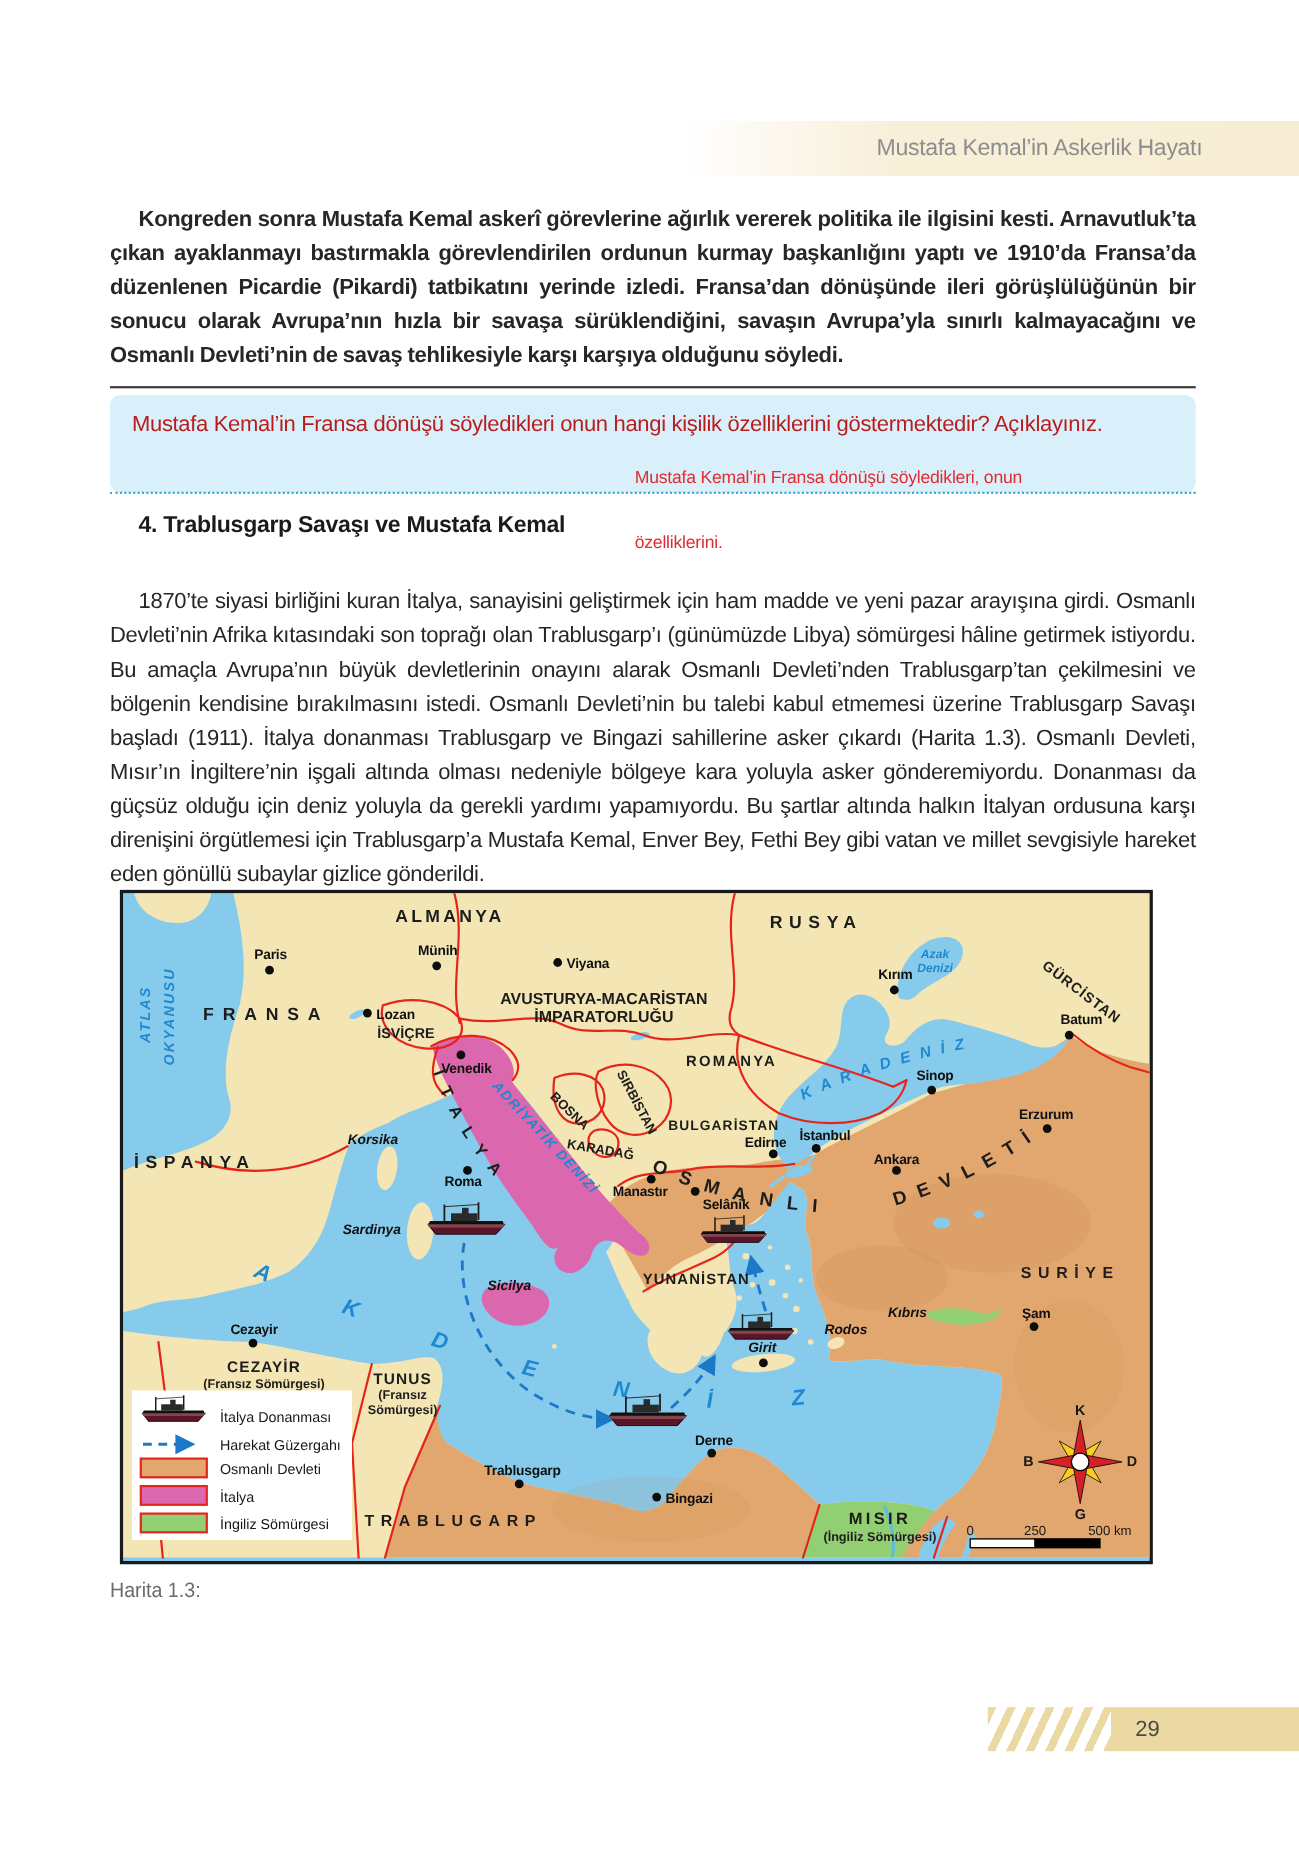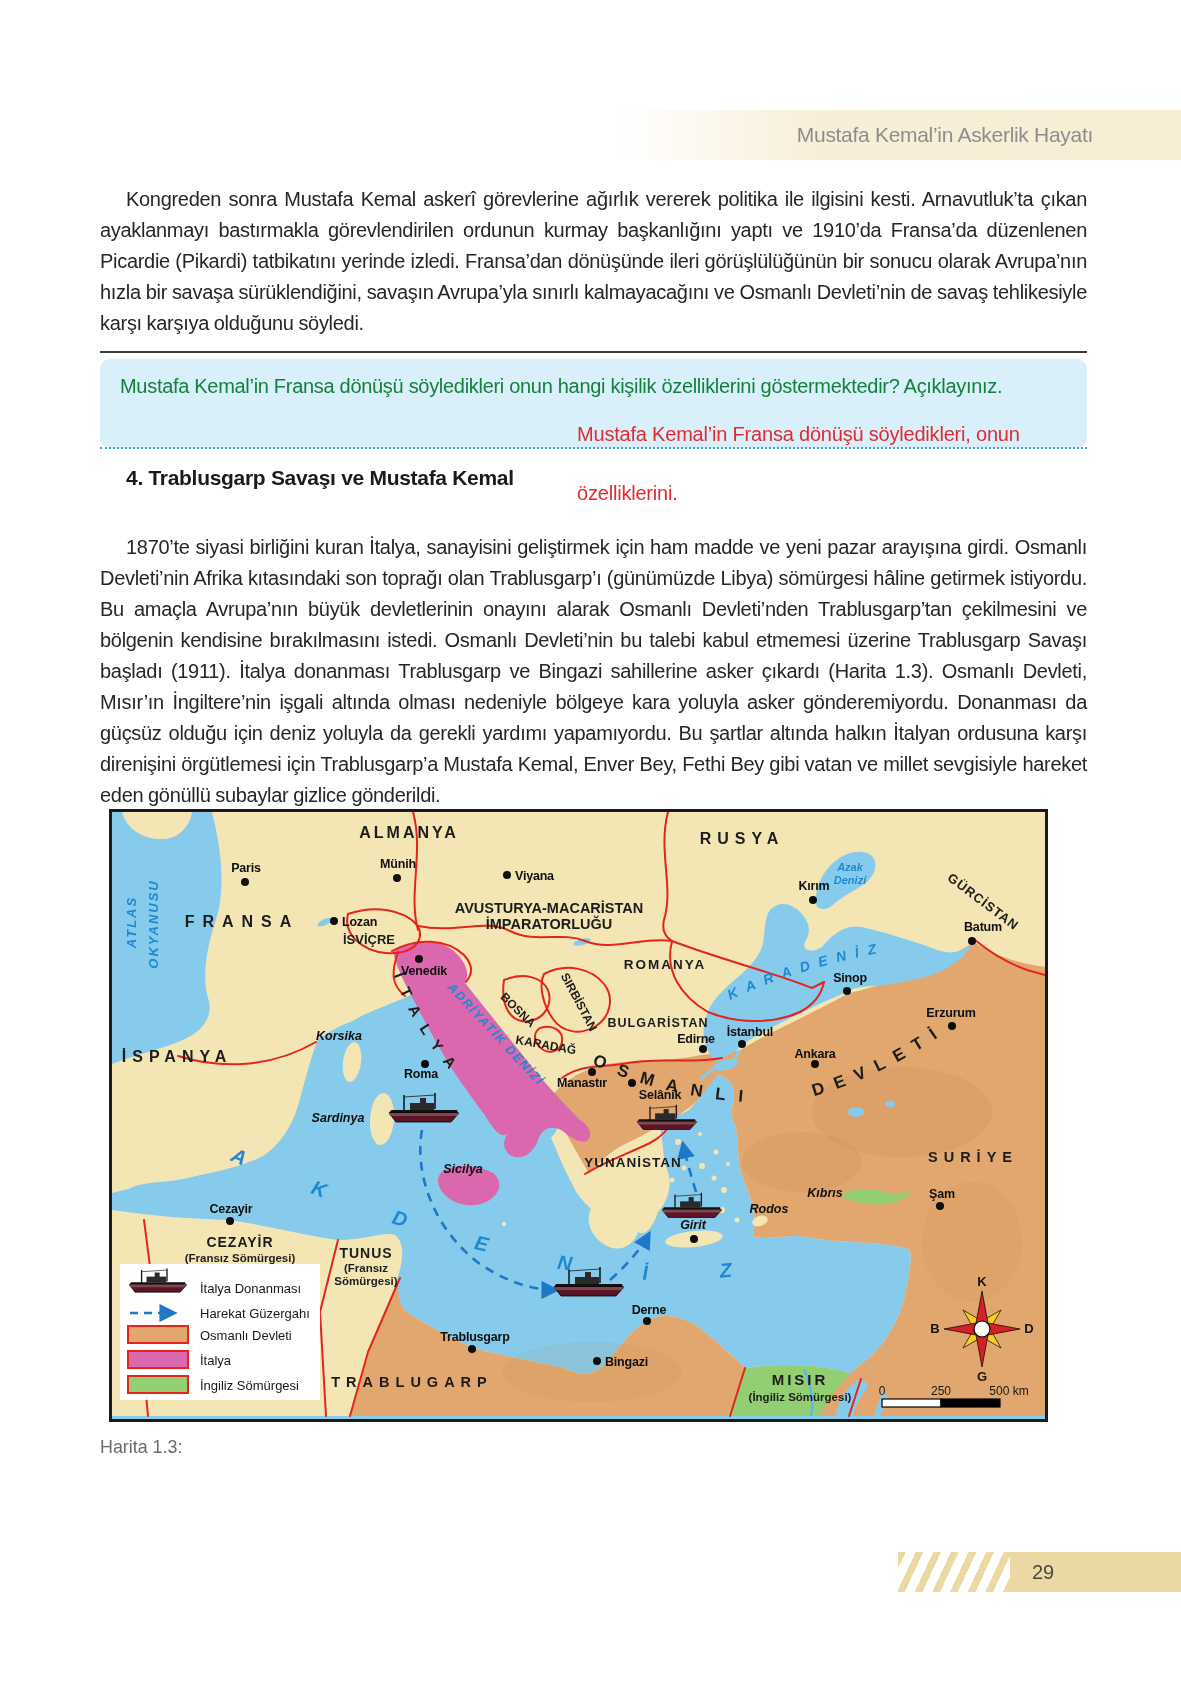--- a/index.html
+++ b/index.html
@@ -5,29 +5,29 @@
   html,body{margin:0;padding:0;background:#fff;}
   body{width:1181px;height:1683px;position:relative;overflow:hidden;
        font-family:"Liberation Sans", sans-serif;color:#222;}
   .hdr-band{position:absolute;top:110px;left:620px;right:0;height:50px;
             background:linear-gradient(to right, rgba(248,240,218,0) 0%, #f8efd9 35%, #f7edd4 100%);text-decoration:underline;}
   .hdr-text{position:absolute;top:0;right:88px;line-height:50px;font-size:21px;color:#8d8d8d;
             letter-spacing:-0.3px;}
   .para{position:absolute;left:100px;width:987px;font-size:20px;line-height:31px;
         text-align:justify;letter-spacing:-0.3px;word-spacing:-0.5px;color:#262626;}
   .para .ind{display:inline-block;width:26px;}
-  #p1{top:184px;}
+  #p1{top:184px;font-weight:bold;}
   #p2{top:532px;}
   .rule{position:absolute;left:100px;top:351px;width:987px;height:2px;background:#3c3c3c;}
   .qbox{position:absolute;left:100px;top:359px;width:987px;height:89px;background:#d9f0fb;
         border-radius:10px;}
   .qbox-text{padding:12px 36px 0 20px;font-size:20px;line-height:31px;letter-spacing:-0.3px;
-             text-align:justify;color:#15803d;}
+             text-align:justify;color:#b91c1c;}
   .dotline{position:absolute;left:100px;top:447px;width:987px;border-top:2px dotted #35aad8;}
-  .annot{position:absolute;left:577px;top:420px;width:516px;font-size:20px;line-height:29.5px;
+  .annot{position:absolute;left:577px;top:420px;width:516px;font-size:16px;line-height:29.5px;
          color:#e32a30;letter-spacing:-0.2px;}
   .headg{position:absolute;left:126px;top:466px;font-size:21px;font-weight:bold;color:#1a1a1a;
          letter-spacing:-0.3px;}
   .mapframe{position:absolute;left:109px;top:809px;border:3px solid #1a1a1a;width:933px;height:607px;
             background:#87cbec;}
   .caption{position:absolute;left:100px;top:1436px;font-size:19px;color:#6b6b6b;
            transform:scaleX(.94);transform-origin:left;}
   .foot-stripes{position:absolute;top:1552px;left:898px;width:114px;height:40px;
      background:repeating-linear-gradient(115deg,#ebd9a4 0 7px,#ffffff 7px 16px);}
   .foot-band{position:absolute;top:1552px;left:1010px;right:0;height:40px;background:#ebd9a4;text-align:center;}

